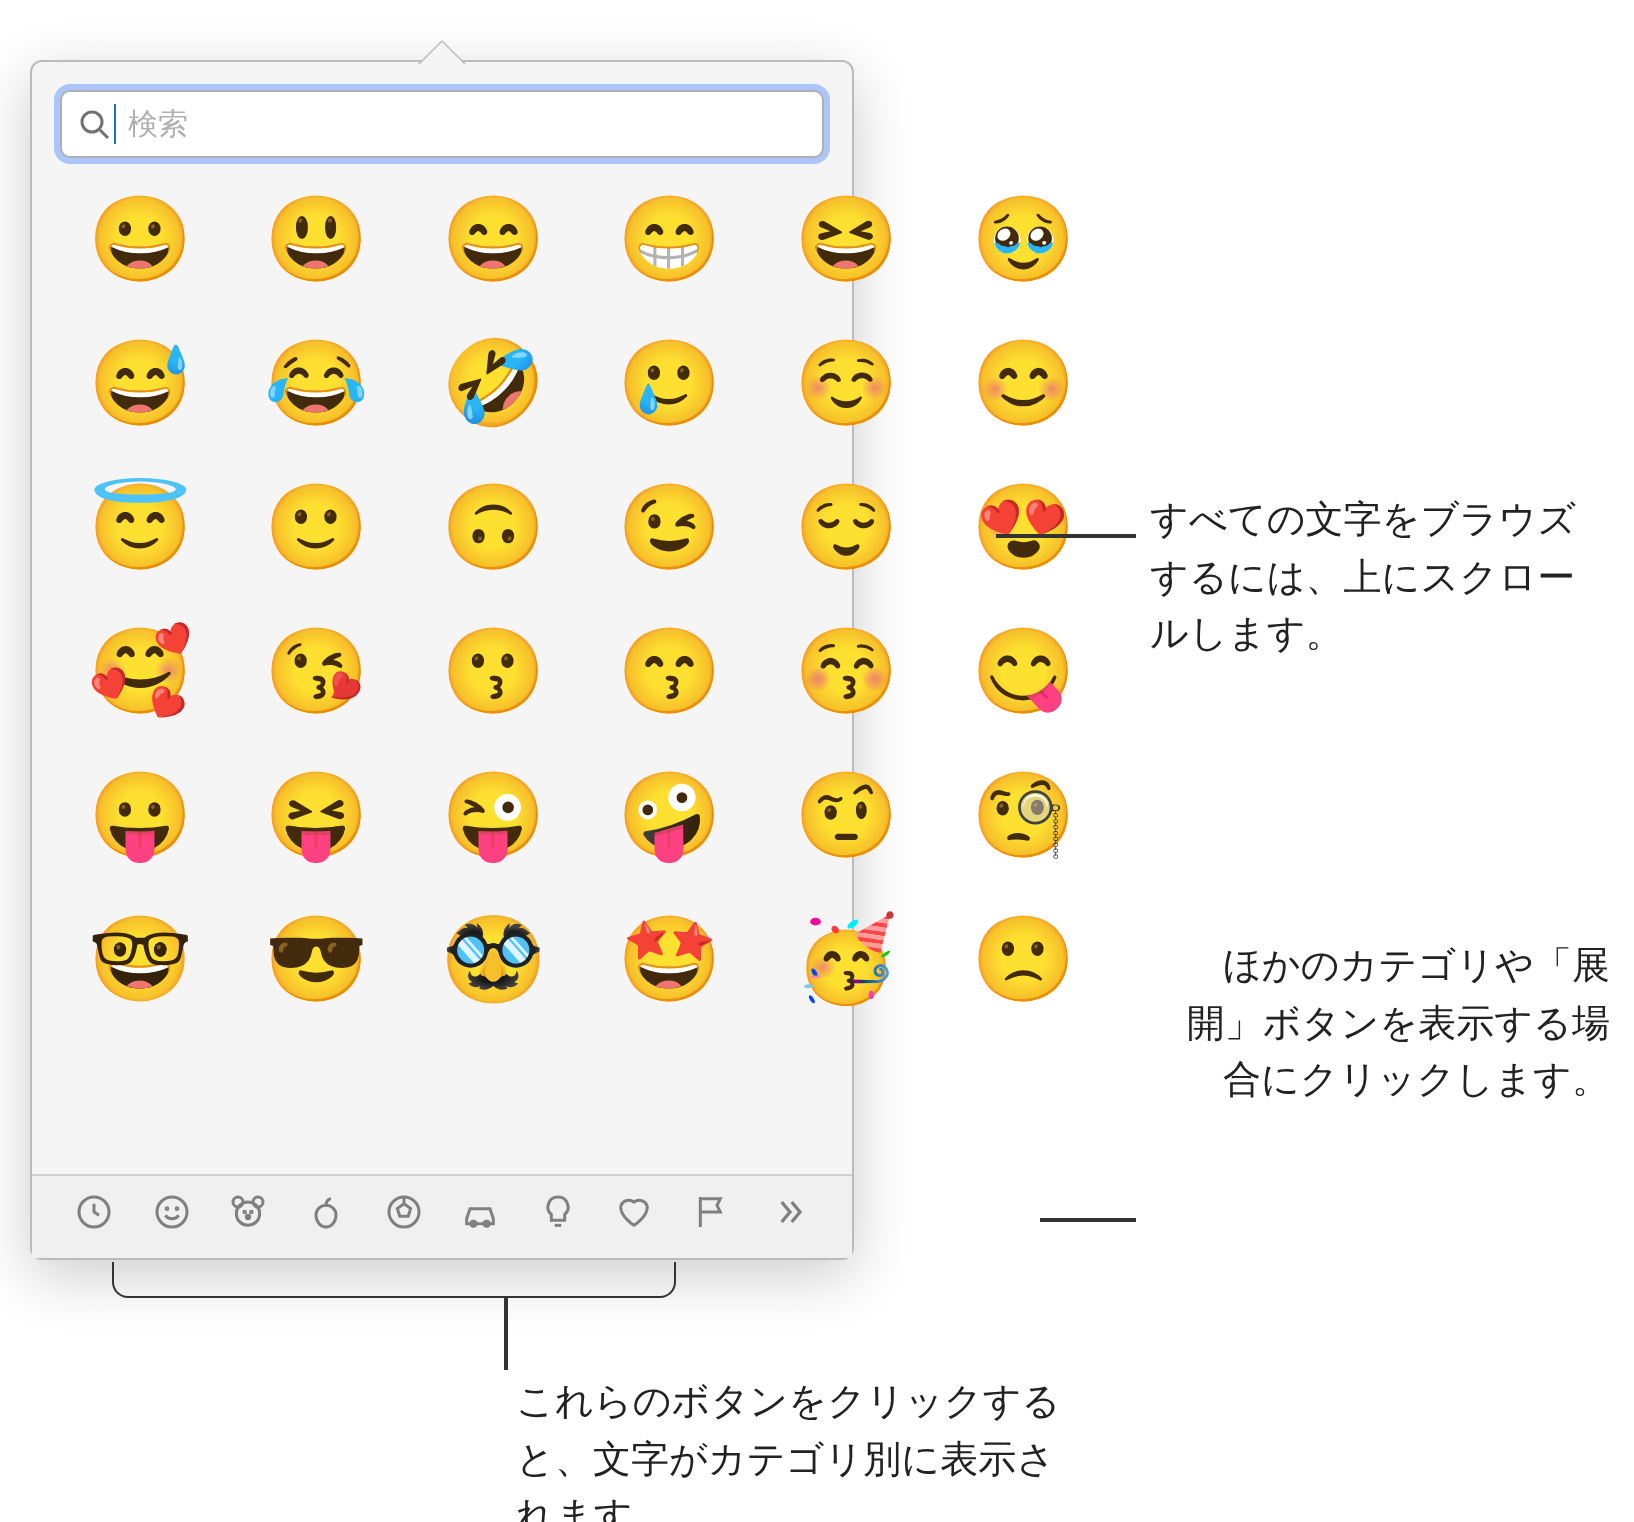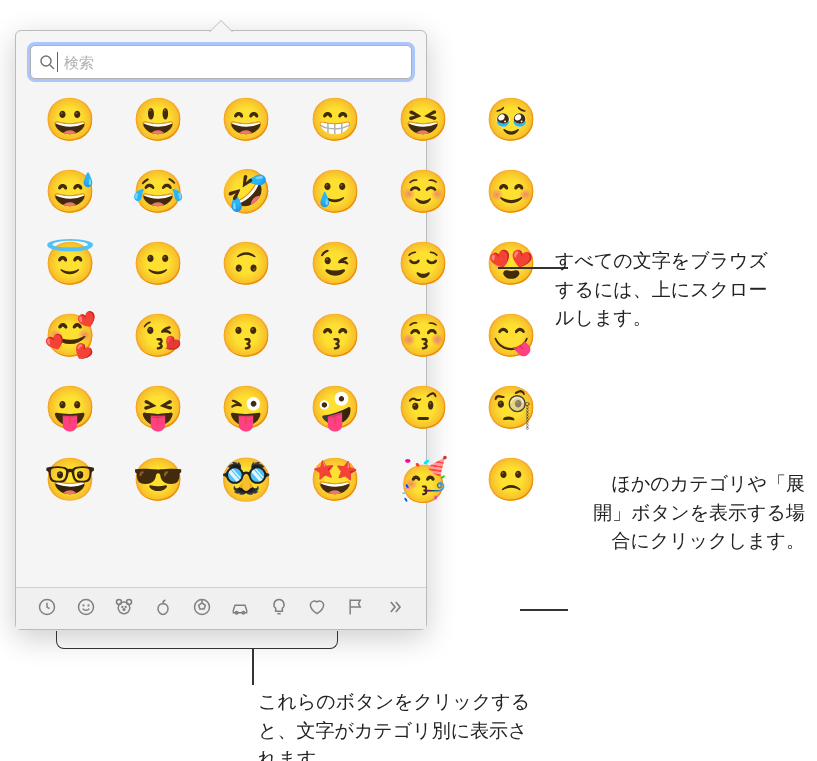--- a/index.html
+++ b/index.html
@@ -230,18 +230,18 @@
             <path d="M13 6l5 6-5 6"></path>
           </svg></span>
       </div>
     </div>
 
   <div style="position:absolute; left:40px; right:88px; bottom:-20px; height:18px; border-left:1.5px solid #333; border-right:1.5px solid #333; border-bottom:1.5px solid #333; border-radius:0 0 8px 8px;"></div>
   <div style="position:absolute; left:236px; bottom:-56px; width:1.5px; height:36px; background:#333;"></div>
 </div>
 
 <div class="callout-line" style="top:267px; left:498px; width:70px; height:1.5px;"></div>
-<div class="callout" style="top:247px; left:555px; width:230px;">すべての文字をブラウズするには、上にスクロールします。</div>
+<div class="callout" style="top:247px; left:575px; width:230px;">すべての文字をブラウズするには、上にスクロールします。</div>
 
 <div class="callout-line" style="top:609px; left:520px; width:48px; height:1.5px;"></div>
 <div class="callout" style="top:470px; left:575px; width:230px;text-align:right;">ほかのカテゴリや「展開」ボタンを表示する場合にクリックします。</div>
 
 <div class="callout" style="top:688px; left:258px; width:280px;">これらのボタンをクリックすると、文字がカテゴリ別に表示されます。</div>
 
 </body></html>

